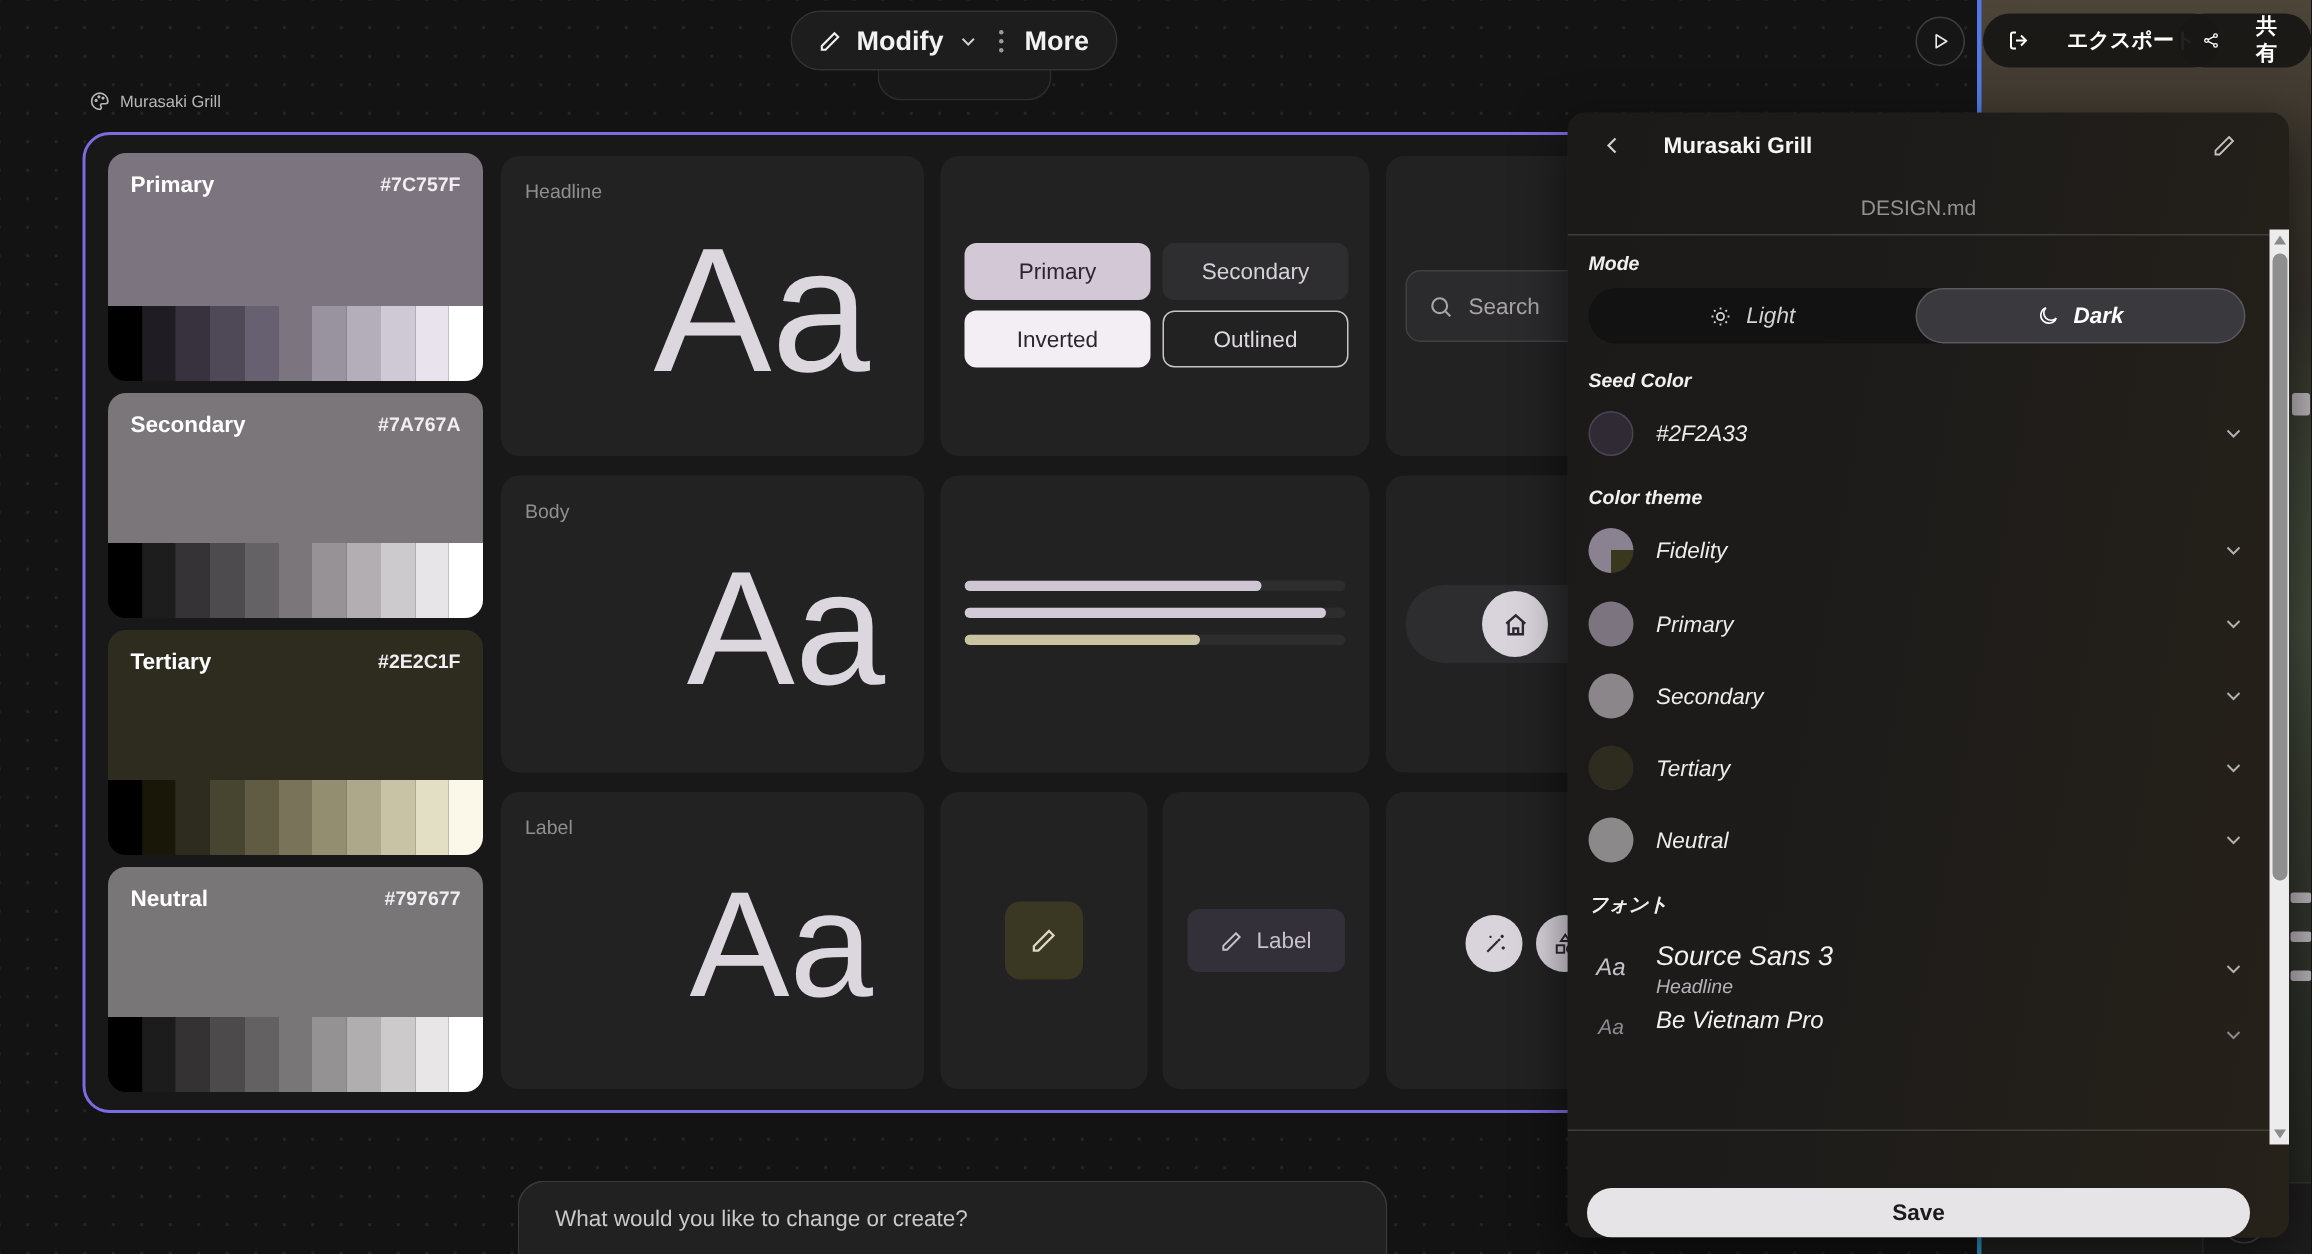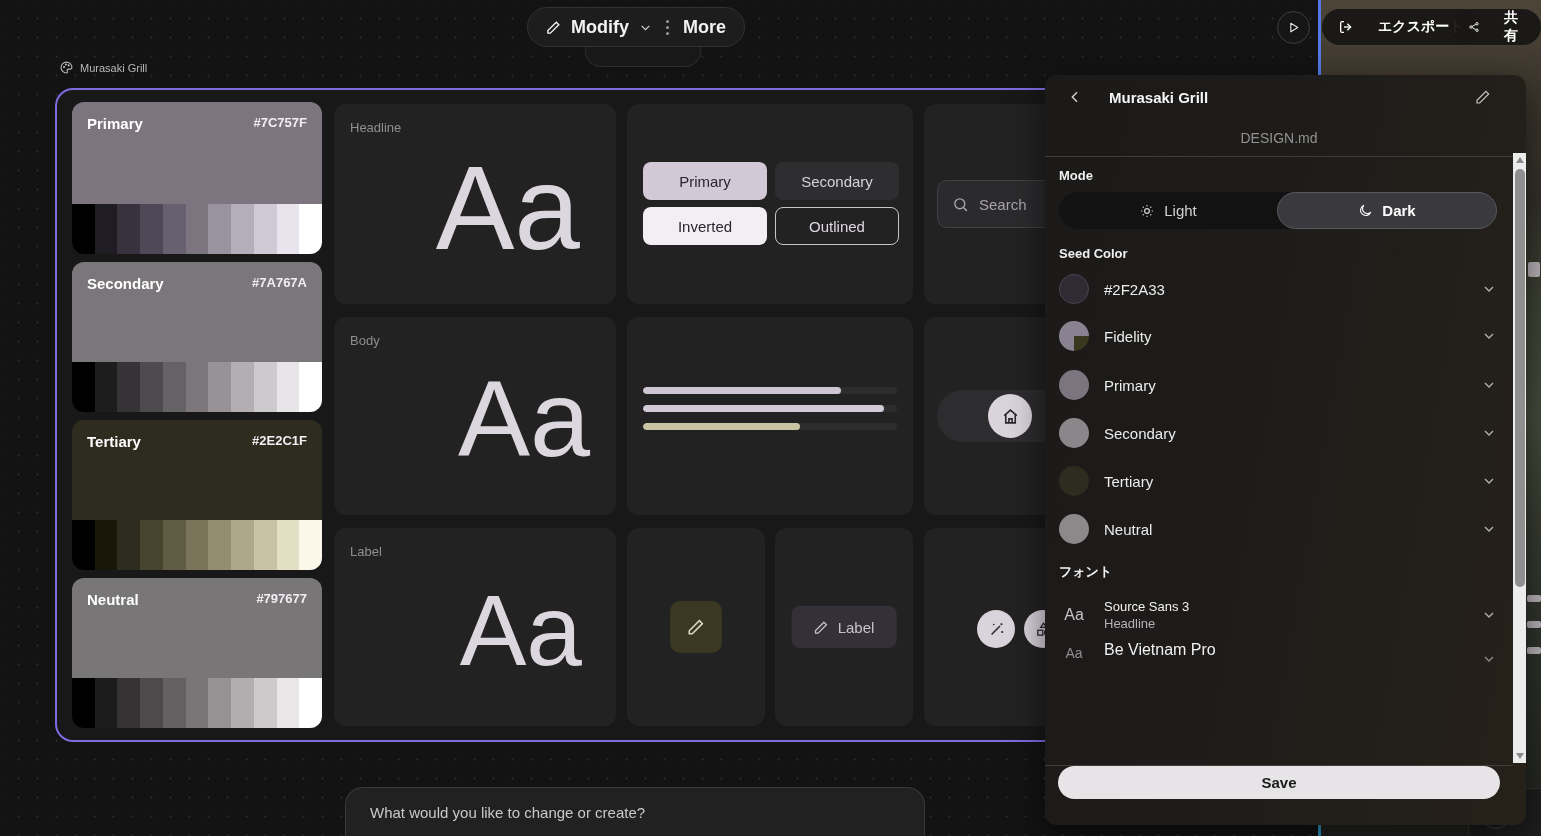--- a/index.html
+++ b/index.html
@@ -94,32 +94,32 @@
   .panel { position:absolute; left:1045px; top:75px; width:481px; height:750px; border-radius:12px;
     background:linear-gradient(100deg,#1b1a19 0%,#1e1c1a 45%,#262119 100%);
     box-shadow:0 12px 34px rgba(0,0,0,.55); z-index:50; overflow:hidden; }
   .panel-head { position:absolute; left:0; top:0; right:13px; height:44px; display:flex; align-items:center; padding:0 22px; gap:16px; }
   .panel-title { color:#f5f5f5; font-size:15px; font-weight:700; flex:1; margin-left:10px; }
   .tab-row { position:absolute; left:0; top:44px; right:13px; height:38px; display:flex; border-bottom:1px solid #3e3e3e; }
   .tab { flex:1; display:flex; align-items:center; justify-content:center; font-size:14px; color:#929292; position:relative; }
   .tab.active { color:#fff; font-weight:700; }
   .tab.active::after { content:""; position:absolute; left:12px; right:6px; bottom:-2px; height:3px; border-radius:2px; background:#ececec; }
 
-  .panel-content { position:absolute; left:0; top:83px; right:13px; bottom:56px; overflow:hidden; padding:0 16px 0 14px; }
+  .panel-content { position:absolute; left:0; top:83px; right:13px; bottom:56px; overflow:hidden; padding:0 16px 0 14px;font-style:italic; }
   .sec-label { color:#f0f0f0; font-size:13px; font-weight:700; }
   .seg { margin-top:9px; height:37px; border-radius:19px; background:#121212; display:flex; }
   .seg-opt { flex:1; display:flex; align-items:center; justify-content:center; gap:9px; font-size:15px; color:#d2d2d2; border-radius:19px; }
   .seg-opt.selected { background:#3a393d; border:1px solid #5a595f; color:#fff; font-weight:700; }
   .prow { display:flex; align-items:center; gap:15px; color:#ececec; font-size:15px; }
   .pcirc { width:30px; height:30px; border-radius:50%; flex:none; }
   .prow .spacer { flex:1; }
   .font-aa { width:30px; text-align:center; color:#c5c0c8; font-size:16px; flex:none; }
-  .font-lines .f1 { font-size:13px; color:#f0f0f0; }
+  .font-lines .f1 { font-size:18px; color:#f0f0f0; }
   .font-lines .f2 { font-size:13px; color:#b5b1b7; margin-top:2px; }
-  .panel-foot { position:absolute; left:0; right:13px; bottom:0; height:60px; border-top:1px solid #403e3b; display:flex; align-items:flex-start; padding:0 13px; }
+  .panel-foot { position:absolute; left:0; right:13px; bottom:0; height:72px; border-top:1px solid #403e3b; display:flex; align-items:flex-end; padding:0 13px; }
   .save-btn { width:100%; height:33px; border-radius:17px; background:#e6e4e6; color:#1b1b1b; font-weight:700;
     font-size:15px; display:flex; align-items:center; justify-content:center; border:none; font-family:inherit; }
 
   
   .pscroll { position:absolute; right:0; top:78px; bottom:62px; width:13px; background:#ececec; }
   .pscroll .thumb { position:absolute; left:1.5px; top:16px; width:10px; height:418px; background:#8f8f8f; border-radius:5px; }
   .pscroll .arr { position:absolute; left:2.5px; width:0; height:0; border-left:4px solid transparent; border-right:4px solid transparent; }
   .pscroll .arr.up { top:4px; border-bottom:6px solid #8a8a8a; }
   .pscroll .arr.down { bottom:4px; border-top:6px solid #8a8a8a; }
 
@@ -405,20 +405,21 @@
       <div class="sec-label" style="margin-top:17px;">Seed Color</div>
       <div class="prow" style="margin-top:9px;height:38px;">
         <span class="pcirc" style="border: 1px solid rgb(74, 68, 82); background: rgb(47, 42, 51);"></span>
         <span>#2F2A33</span>
         <span class="spacer"></span>
         <svg width="16" height="16" viewBox="0 0 24 24" fill="none" stroke="#b0b0b0" stroke-width="2">
             <path d="M6 9l6 6 6-6"></path>
           </svg>
       </div>
 
+      <div class="sec-label" style="margin-top:16px;">Color theme</div>
       <div class="prow" style="margin-top:9px;height:38px;">
         <span class="pcirc" style="background:conic-gradient(var(--pie-light,#8a8291) 0 90deg, var(--pie-dark,#3a371f) 90deg 180deg, var(--pie-light,#8a8291) 180deg);"></span>
         <span>Fidelity</span>
         <span class="spacer"></span>
         <svg width="16" height="16" viewBox="0 0 24 24" fill="none" stroke="#b0b0b0" stroke-width="2">
             <path d="M6 9l6 6 6-6"></path>
           </svg>
       </div>
 
 

